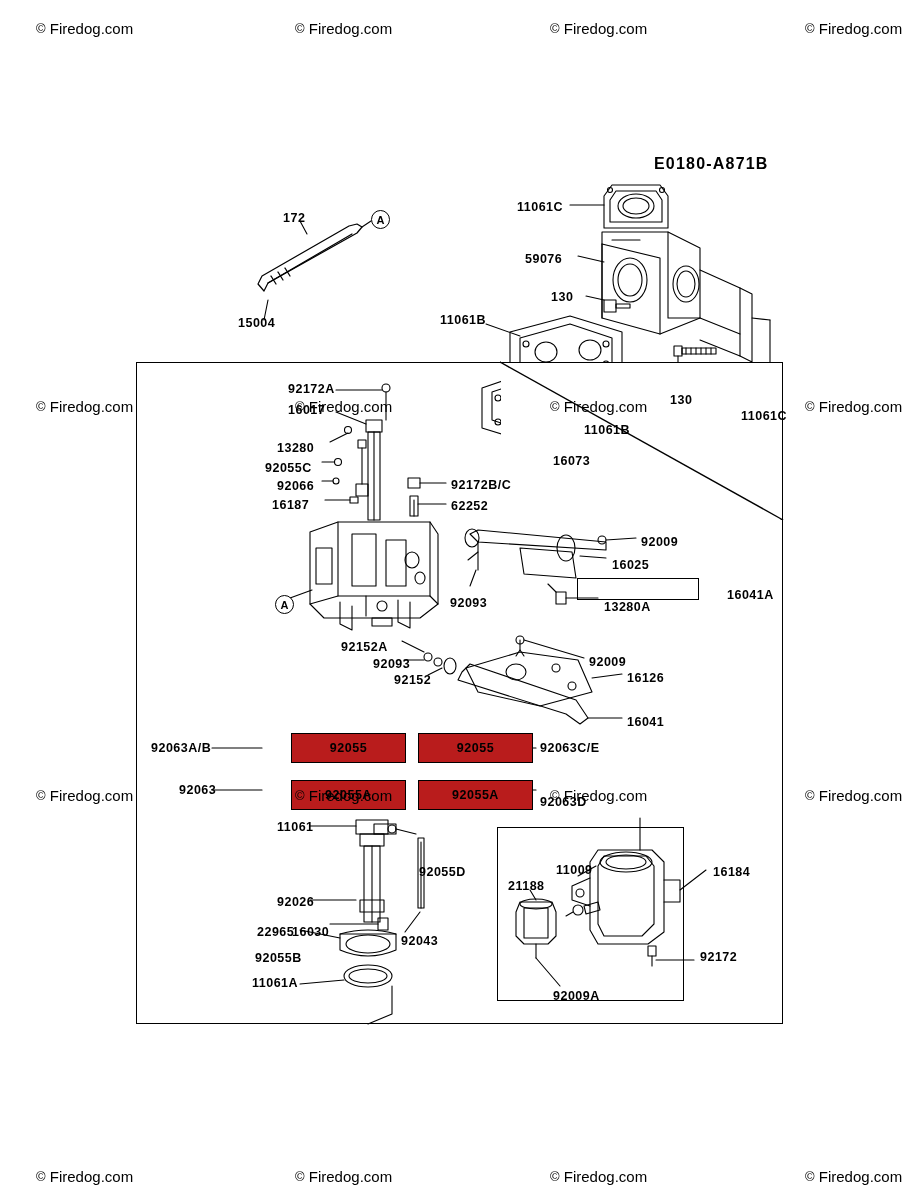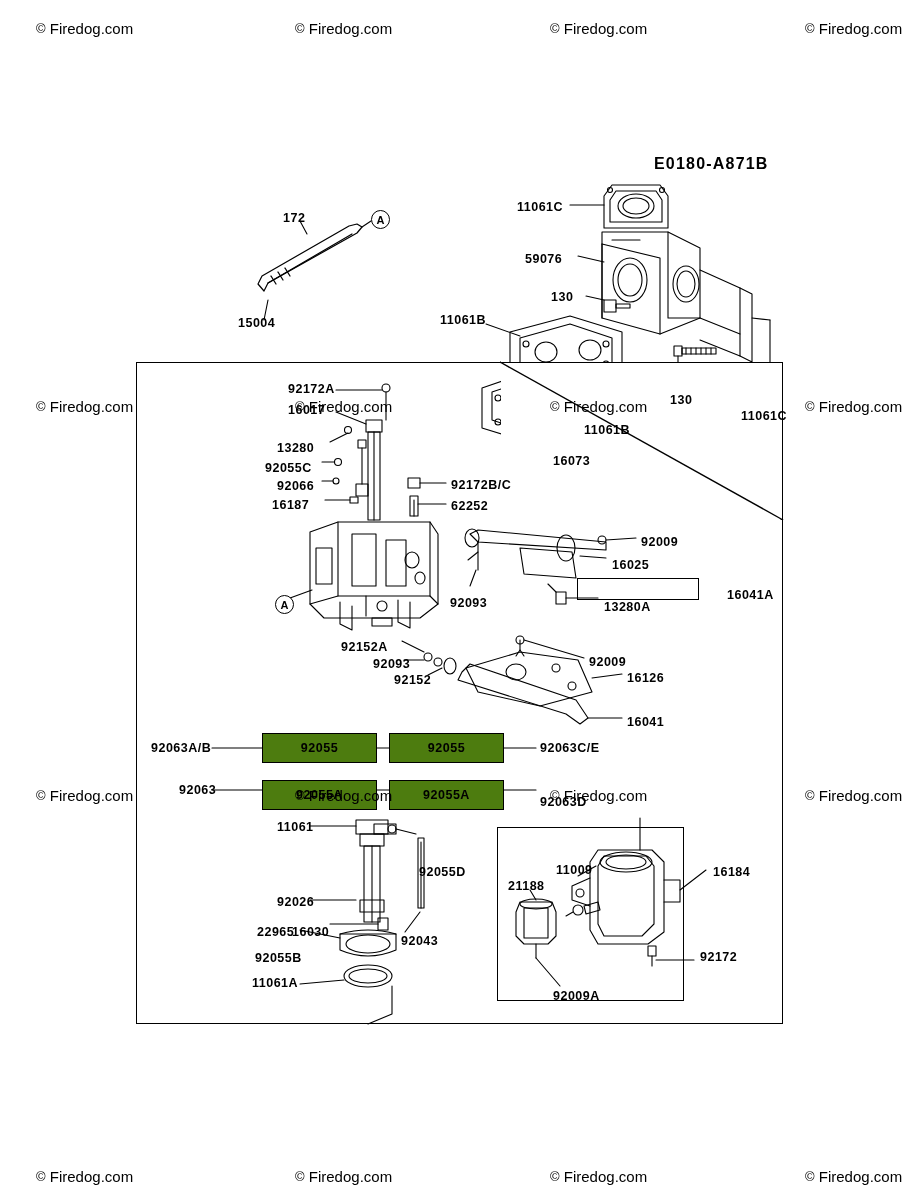--- a/index.html
+++ b/index.html
@@ -60,24 +60,25 @@
   .bx {
     position: absolute;
     border: 1.4px solid #000;
     box-sizing: border-box;
     background: transparent;
   }
   .partbox {
     position: absolute;
     border: 1.4px solid #000;
     box-sizing: border-box;
-    background: #4d7c0f;
+    background: #b91c1c;
     display: flex;
     align-items: center;
     justify-content: center;
+    margin-left: 29px;
   }
   .partbox span {
     font-family: "Liberation Sans", sans-serif;
     font-size: 12.5px;
     font-weight: bold;
     letter-spacing: 0.5px;
   }
   .circle-a {
     position: absolute;
     width: 19px;

